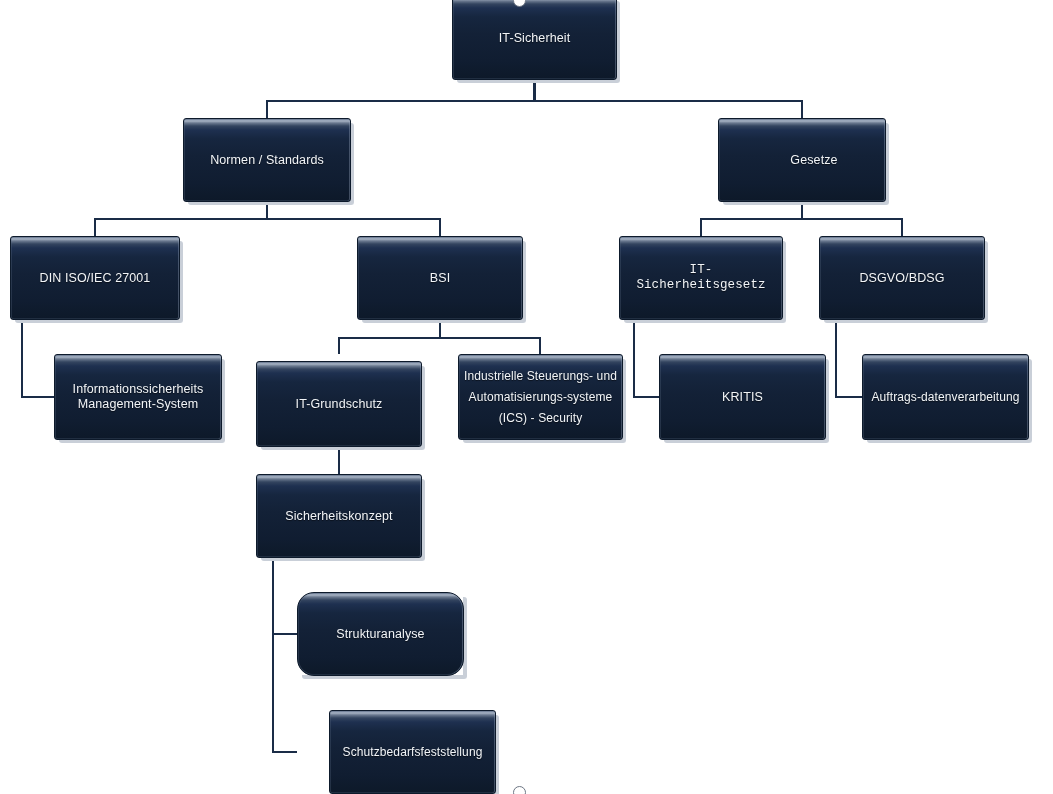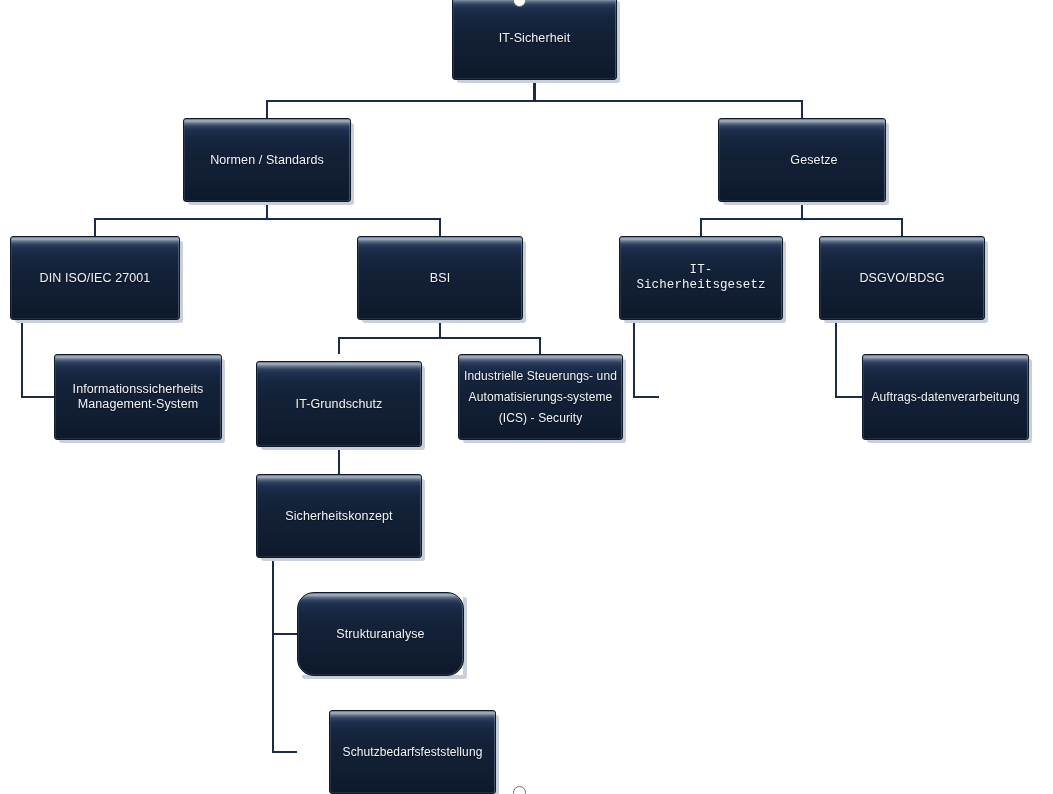--- a/index.html
+++ b/index.html
@@ -176,20 +176,23 @@
     <div class="node" style="left:256px; top:354px; width:166px; height:86px;margin-top:7px;">
       <span class="label">IT-Grundschutz</span>
     </div>
 
     <div class="node" style="left:458px; top:354px; width:165px; height:86px;">
       <span class="label" style="font-size:12px; line-height:21px; padding:0 1px;">Industrielle Steuerungs- und
 Automatisierungs-systeme
 (ICS) - Security</span>
     </div>
 
+    <div class="node" style="left:659px; top:354px; width:167px; height:86px;">
+      <span class="label">KRITIS</span>
+    </div>
 
     <div class="node" style="left:862px; top:354px; width:167px; height:86px;">
       <span class="label" style="font-size:12px; padding:0 1px;text-align:center;">Auftrags-datenverarbeitung</span>
     </div>
 
     <div class="node" style="left:256px; top:474px; width:166px; height:84px;">
       <span class="label">Sicherheitskonzept</span>
     </div>
 
     <div class="node" style="left:297px; top:592px; width:167px; height:84px;border-radius:17px;">

